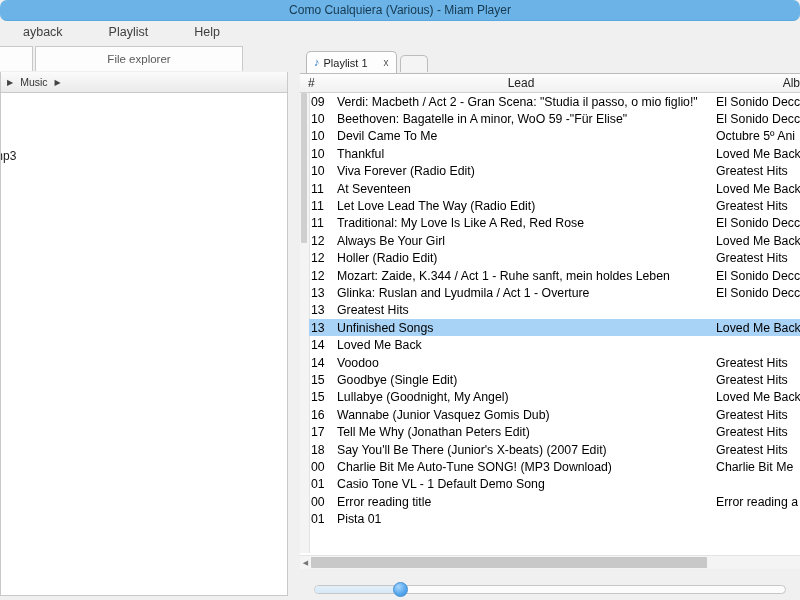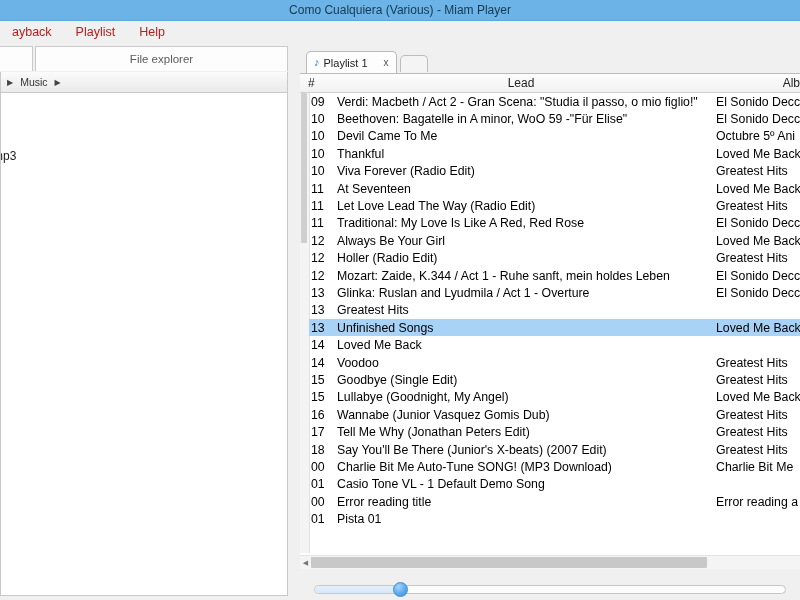--- a/index.html
+++ b/index.html
@@ -20,35 +20,36 @@
   
   #titlebar {
     height: 20px;
     background: #6cb3e8;
     display: flex;
     align-items: center;
     justify-content: center;
     color: #16394f;
     font-size: 12px;
     border-bottom: 1px solid #5aa6de;
+    border-radius: 7px;
   }
 
   
   #menubar {
     height: 22px;
     background: #f0f0f0;
     display: flex;
     align-items: center;
     padding-left: 0px;
     border-bottom: 1px solid #f0f0f0;
   }
   .menu-item {
     font-size: 12.5px;
-    color: #b91c1c;
-    padding: 2px 12px;
+    color: #404040;
+    padding: 2px 23px;
     white-space: nowrap;
   }
 
   
   #main {
     display: flex;
     height: 558px;
     background: #f0f0f0;
   }
 
@@ -72,21 +73,21 @@
     border: 1px solid #c9c9c9;
     border-bottom: none;
     box-sizing: border-box;
   }
   #ltab-left {
     left: -60px;
     width: 93px;
   }
   #ltab-fileexp {
     left: 35px;
-    width: 253px;
+    width: 208px;
     display: flex;
     align-items: center;
     justify-content: center;
     color: #5a5a5a;
     font-size: 11.5px;
   }
   #breadcrumb {
     position: absolute;
     left: 0;
     top: 28px;

